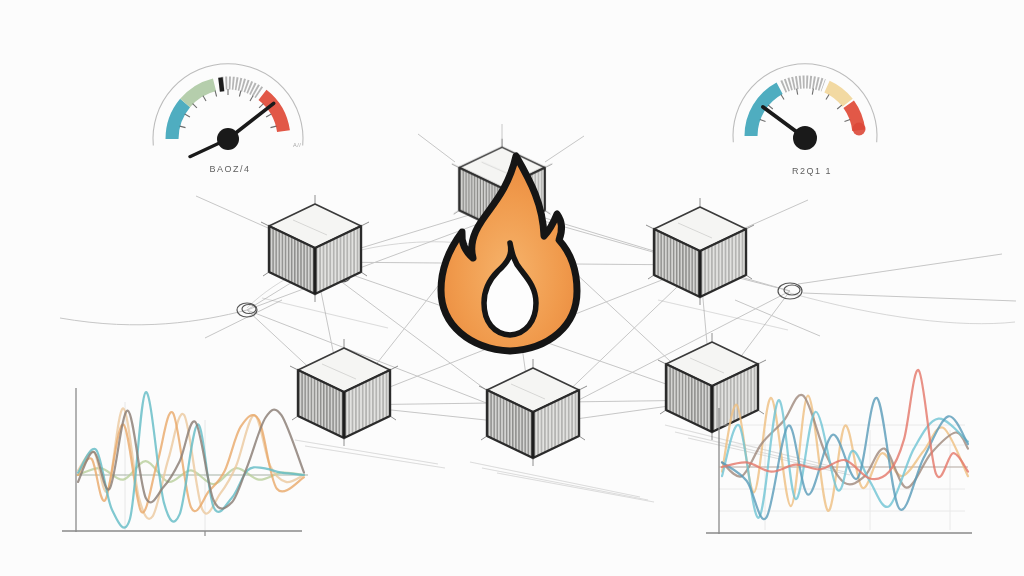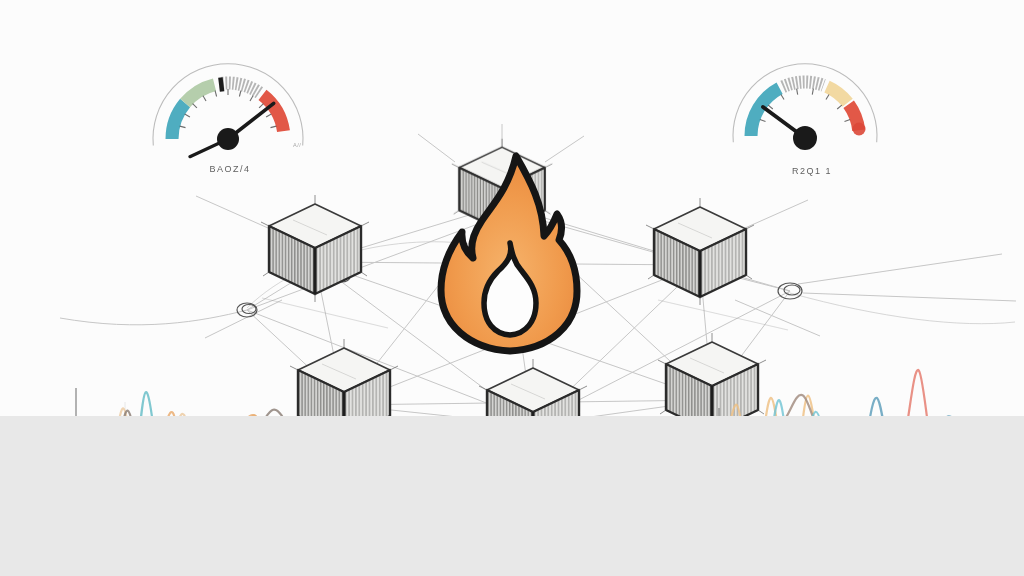--- a/index.html
+++ b/index.html
@@ -1,16 +1,16 @@
 <!DOCTYPE html>
 <html><head>
 <meta charset="utf-8">
 <style>
   html,body{margin:0;padding:0;background:#e8e8e8;}
-  .canvas{position:relative;width:1024px;height:416px;background:#fcfcfc;overflow:hidden;
+  .canvas{position:relative;width:1024px;height:576px;background:#fcfcfc;overflow:hidden;
           font-family:"Liberation Sans", sans-serif;}
   svg{display:block;}
   text{font-family:"Liberation Sans", sans-serif;}
   .gauge-label{font-size:9px;letter-spacing:1.5px;fill:#5f5f5f;}
   .gauge-tiny{font-size:5.5px;letter-spacing:.5px;fill:#a8a8a8;}
 </style>
 </head>
 <body>
 
 <div class="canvas">

